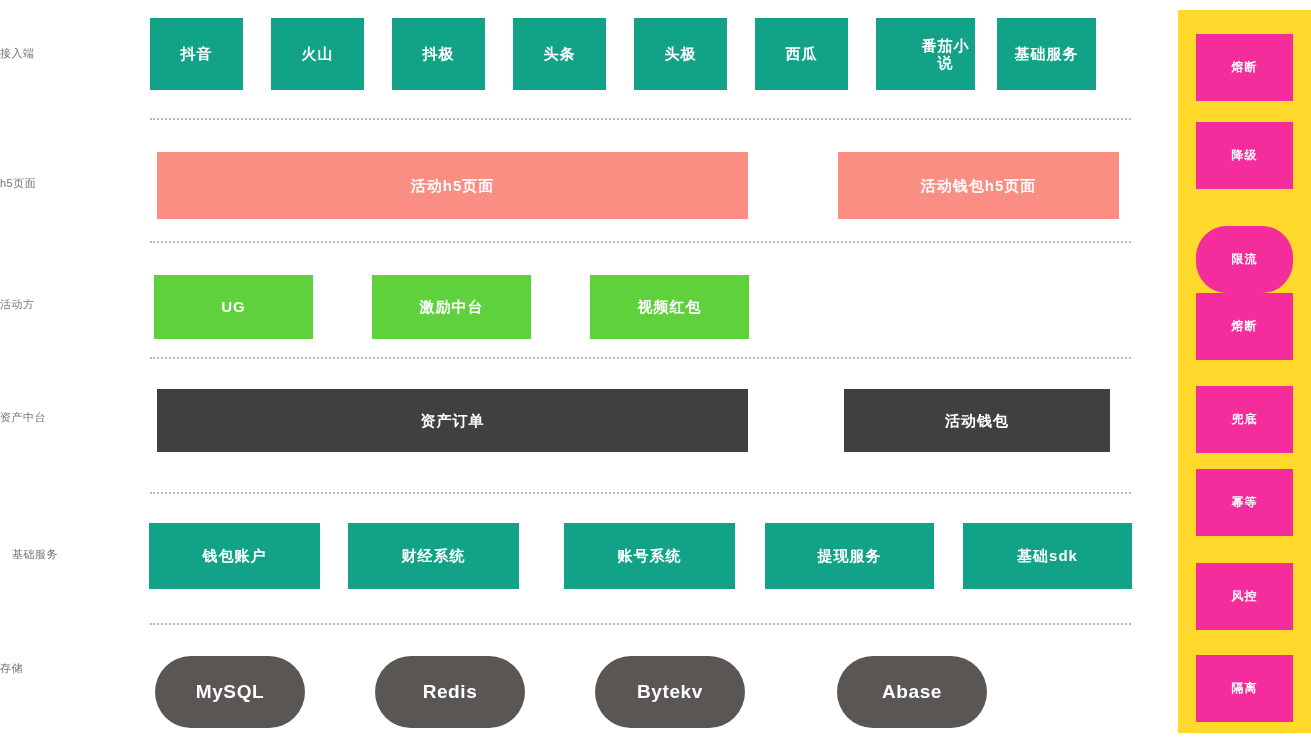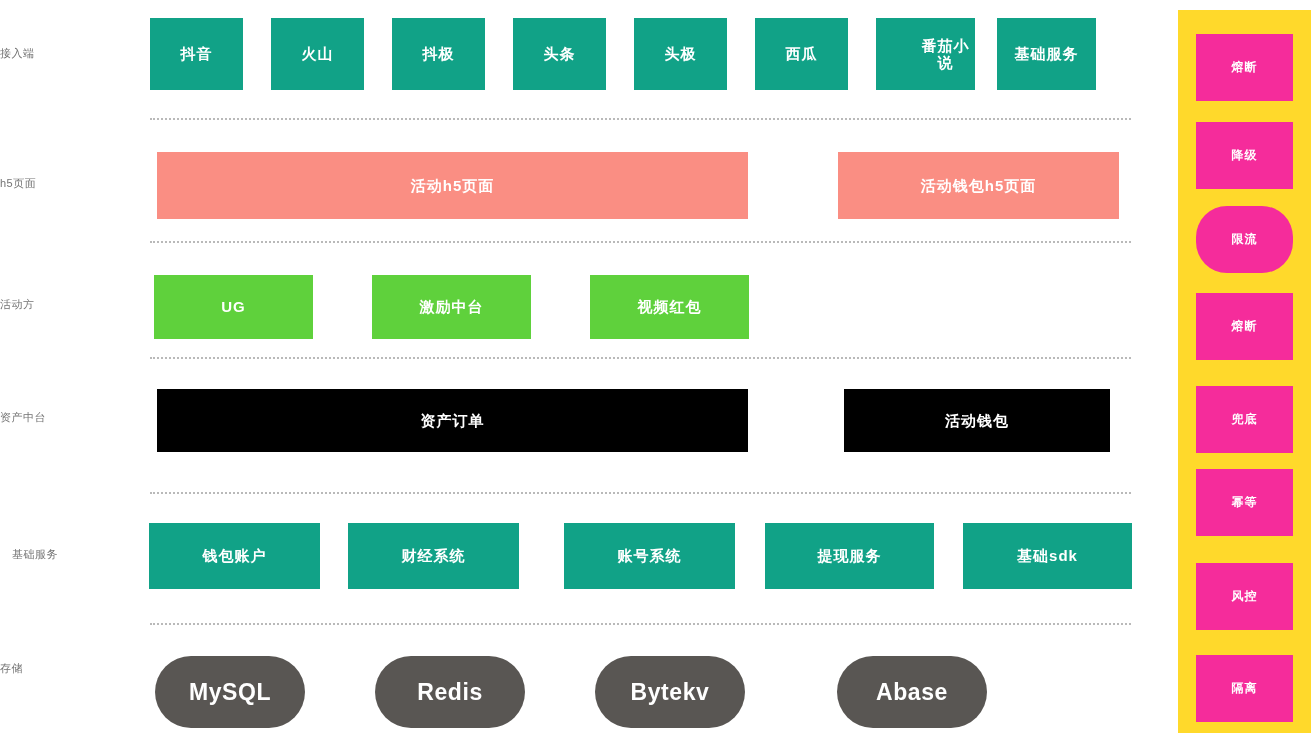--- a/index.html
+++ b/index.html
@@ -53,22 +53,22 @@
     font-weight: bold;
     font-size: 15px;
     letter-spacing: 1px;
     box-sizing: border-box;
     text-align: center;
     line-height: 1.15;
   }
   .node.teal   { background: #11a287; }
   .node.salmon { background: #fa8e83; }
   .node.green  { background: #5fd13c; }
-  .node.blue   { background: #000000; }
-  .node.pill   { background: #595653; border-radius: 38px; font-size: 23px; letter-spacing: 0.6px; }
+  .node.blue   { background: #404040; }
+  .node.pill   { background: #595653; border-radius: 38px; font-size: 19px; letter-spacing: 0.6px; }
 
   
   #rail {
     position: absolute;
     left: 1178px;
     top: 10px;
     width: 133px;
     height: 723px;
     background: #ffd92b;
     box-sizing: border-box;
@@ -135,21 +135,21 @@
       <div class="node teal" style="left: 963px; top: 523px; width: 169px; height: 66px;">基础sdk</div>
       <div class="node pill" style="left: 155px; top: 656px; width: 150px; height: 72px;">MySQL</div>
       <div class="node pill" style="left: 375px; top: 656px; width: 150px; height: 72px;">Redis</div>
       <div class="node pill" style="left: 595px; top: 656px; width: 150px; height: 72px;">Bytekv</div>
       <div class="node pill" style="left: 837px; top: 656px; width: 150px; height: 72px;">Abase</div>
     </div>
 
   <div id="rail">
       <div class="rail-item" style="top: 24px;">熔断</div>
       <div class="rail-item" style="top: 112px;">降级</div>
-      <div class="rail-item" style="top: 196px; border-radius: 31px;">限流</div>
+      <div class="rail-item" style="top: 216px; border-radius: 31px;">限流</div>
       <div class="rail-item" style="top: 283px;">熔断</div>
       <div class="rail-item" style="top: 459px;">幂等</div>
       <div class="rail-item" style="top: 376px;">兜底</div>
       <div class="rail-item" style="top: 553px;">风控</div>
       <div class="rail-item" style="top: 645px;">隔离</div>
     </div>
 
 </div>
 
 </body></html>

